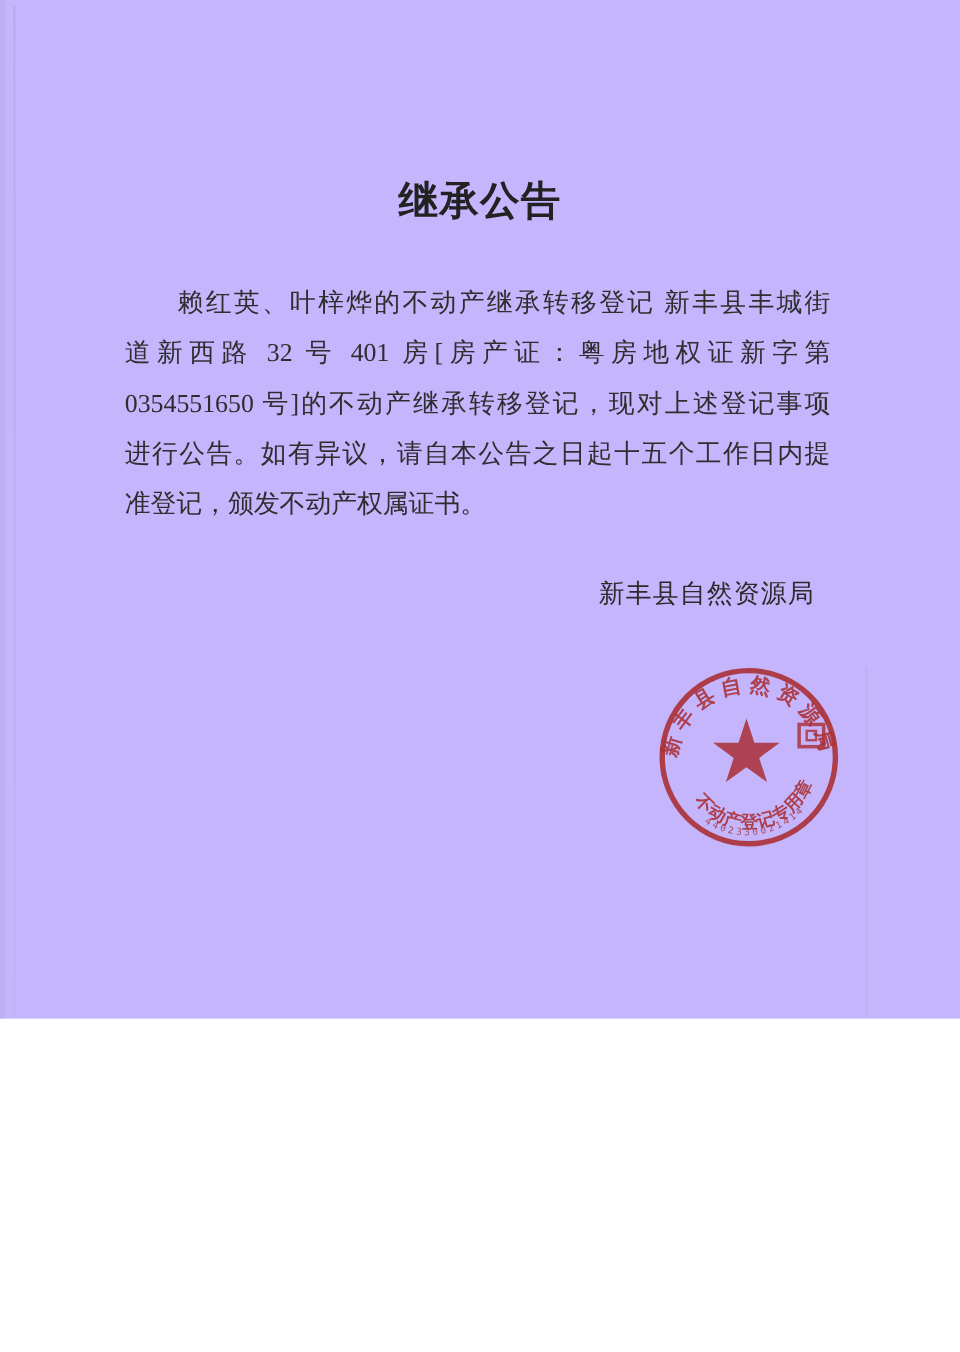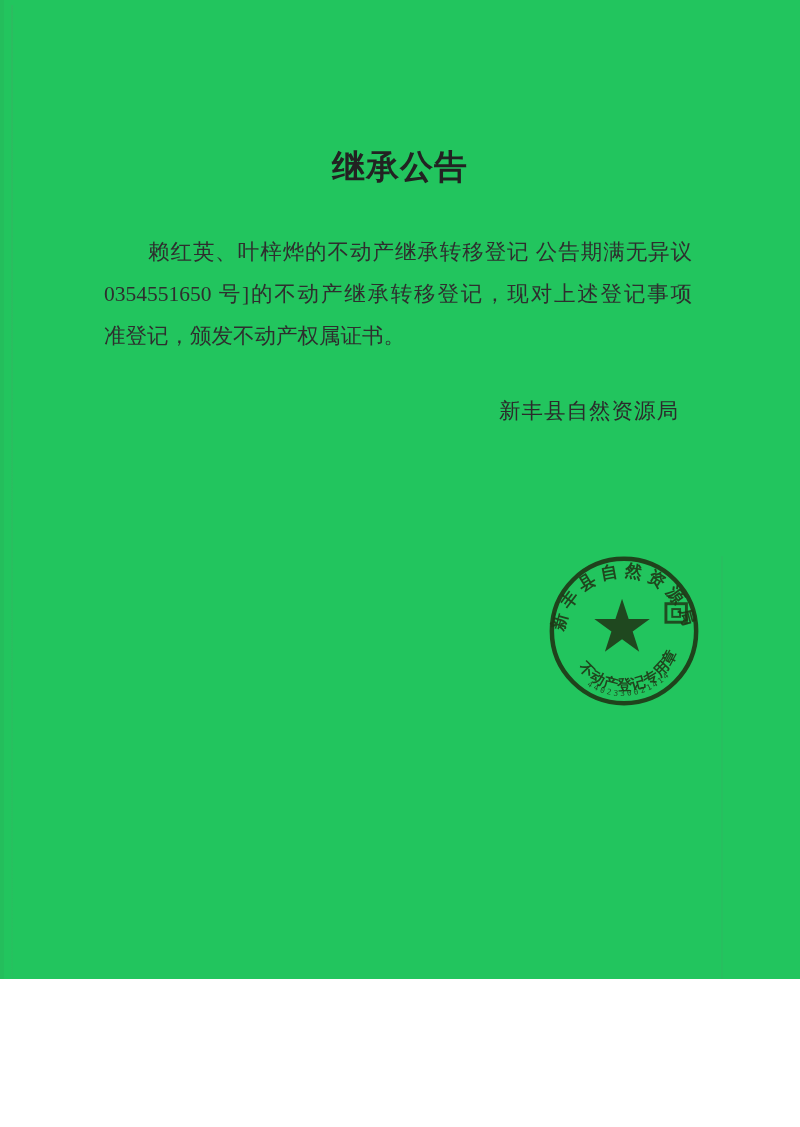--- a/index.html
+++ b/index.html
@@ -1,19 +1,19 @@
 <!DOCTYPE html>
 <html><head>
 <meta charset="utf-8">
 <style>
   html,body { margin:0; padding:0; background:#ffffff; }
   .page {
     position:relative;
-    width:800px; height:979px;
-    background:#22c55e;
+    width:800px; height:849px;
+    background:#c4b5fd;
     overflow:hidden;
     font-family:"Liberation Serif","DejaVu Serif",serif;
     color:#2e2e2e;
   }
   
   .edge-left   { position:absolute; left:0; top:0; width:4px; height:1110px; background:rgba(70,70,60,0.05); }
   .fold-left   { position:absolute; left:11px; top:5px; width:2px; height:1103px;
                  background:linear-gradient(rgba(120,120,110,0.12), rgba(120,120,110,0.04)); }
   .fold-right  { position:absolute; left:721px; top:556px; width:2px; height:552px; background:rgba(120,120,110,0.07); }
   .paper-bottom{ position:absolute; left:0; top:1109px; width:800px; height:3px; background:rgba(100,100,90,0.08); }
@@ -65,25 +65,27 @@
   <div class="edge-left"></div>
   <div class="fold-left"></div>
   <div class="fold-right"></div>
   <div class="paper-bottom"></div>
   <div class="paper-below"></div>
 
   <h1 class="title">继承公告</h1>
 
   <div class="body-text">
 
-    <div class="bline jline indent"><span class="u">赖红英、叶梓烨</span><span>的不动产继承转移登记</span><span class="u"> 公告期满无异议</span></div>
+    <div class="bline jline indent"><span class="u">赖红英、叶梓烨</span><span>的不动产继承转移登记</span><span class="u"> 新丰县丰城街</span></div>
 
+    <div class="bline jline"><span class="u">道新西路 32 号 401 房[房产证：粤房地权证新字第</span></div>
 
     <div class="bline jline"><span class="u">0354551650 号]</span><span>的不动产继承转移登记，现对上述登记事项</span></div>
 
+    <div class="bline jline"><span>进行公告。如有异议，请自本公告之日起十五个工作日内提</span></div>
 
 
     <div class="bline"><span>准登记，颁发不动产权属证书。</span></div>
 
 
 
   </div>
 
   <div class="sig-block">
     <div>新丰县自然资源局</div>

